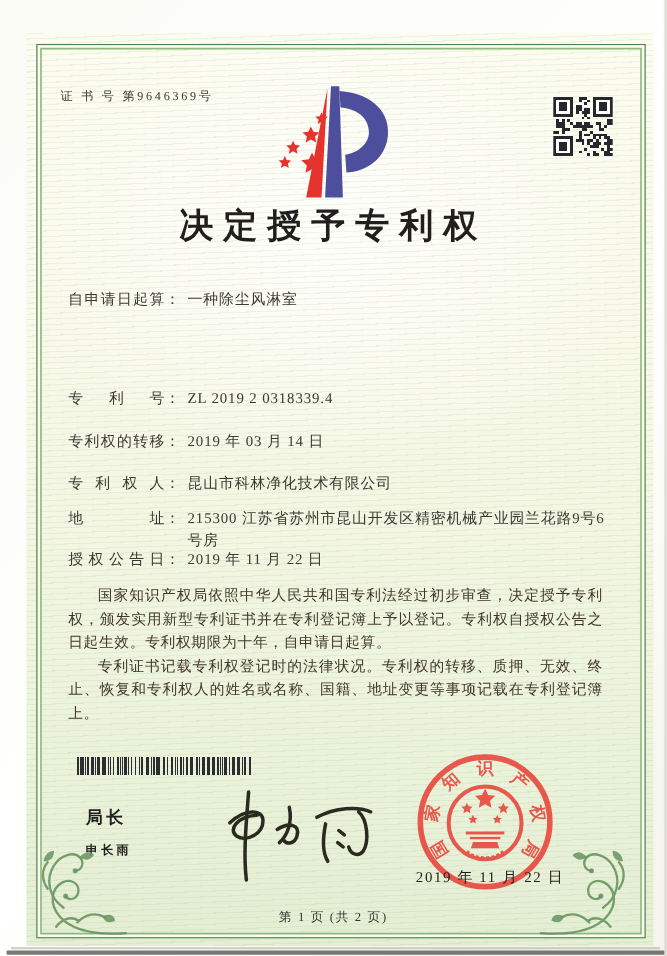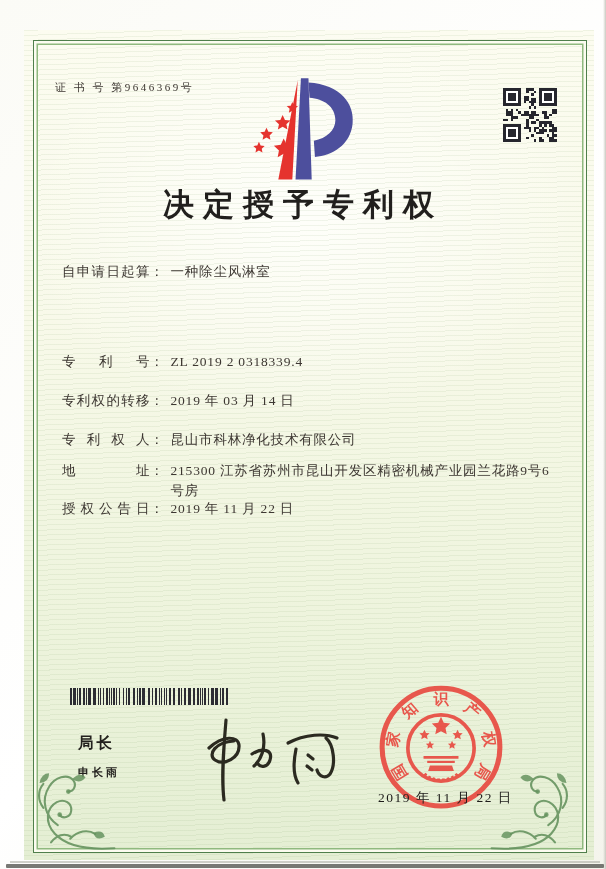--- a/index.html
+++ b/index.html
@@ -208,20 +208,24 @@
   <div class="abs frow" style="top:430px">
     <span class="flabel">专利权人</span><span class="fcolon">：</span><span class="fvalue">昆山市科林净化技术有限公司</span>
   </div>
   <div class="abs frow" style="top:461px">
     <span class="flabel">地址</span><span class="fcolon">：</span><span class="fvalue" style="max-width:386px">215300 江苏省苏州市昆山开发区精密机械产业园兰花路9号6号房</span>
   </div>
   <div class="abs frow" style="top:499px">
     <span class="flabel">授权公告日</span><span class="fcolon">：</span><span class="fvalue">2019 年 11 月 22 日</span>
   </div>
 
+  <div class="abs paras">
+    <p>国家知识产权局依照中华人民共和国专利法经过初步审查，决定授予专利权，颁发实用新型专利证书并在专利登记簿上予以登记。专利权自授权公告之日起生效。专利权期限为十年，自申请日起算。</p>
+    <p>专利证书记载专利权登记时的法律状况。专利权的转移、质押、无效、终止、恢复和专利权人的姓名或名称、国籍、地址变更等事项记载在专利登记簿上。</p>
+  </div>
 
   <svg id="barcode" class="abs barcode" width="162" height="17" viewBox="0 0 162 17" shape-rendering="crispEdges">
       <rect x="0" y="0" width="2" height="17" fill="#2c2c33"></rect>
       <rect x="3" y="0" width="3" height="17" fill="#2c2c33"></rect>
       <rect x="7" y="0" width="1" height="17" fill="#2c2c33"></rect>
       <rect x="9" y="0" width="2" height="17" fill="#2c2c33"></rect>
       <rect x="13" y="0" width="2" height="17" fill="#2c2c33"></rect>
       <rect x="16" y="0" width="1" height="17" fill="#2c2c33"></rect>
       <rect x="18" y="0" width="3" height="17" fill="#2c2c33"></rect>
       <rect x="23" y="0" width="3" height="17" fill="#2c2c33"></rect>
@@ -338,17 +342,18 @@
     </g>
     <g fill="#679460" opacity="0.85">
       <circle cx="33" cy="59" r="2.4"></circle>
       <circle cx="42" cy="35" r="2.4"></circle>
       <path d="M46,22 q8,-8 14,-2 q-6,8 -14,2 Z"></path>
       <path d="M68,78 q10,-4 12,4 q-9,5 -12,-4 Z"></path>
       <path d="M12,26 q2,-10 10,-10 q0,10 -10,10 Z"></path>
     </g>
   </svg>
 
+  <div class="abs footer-page">第 1 页 (共 2 页)</div>
 
   <div class="edge-right"></div>
   <div class="edge-bottom2"></div>
   <div class="edge-bottom"></div>
 </div>
 
 </body></html>

